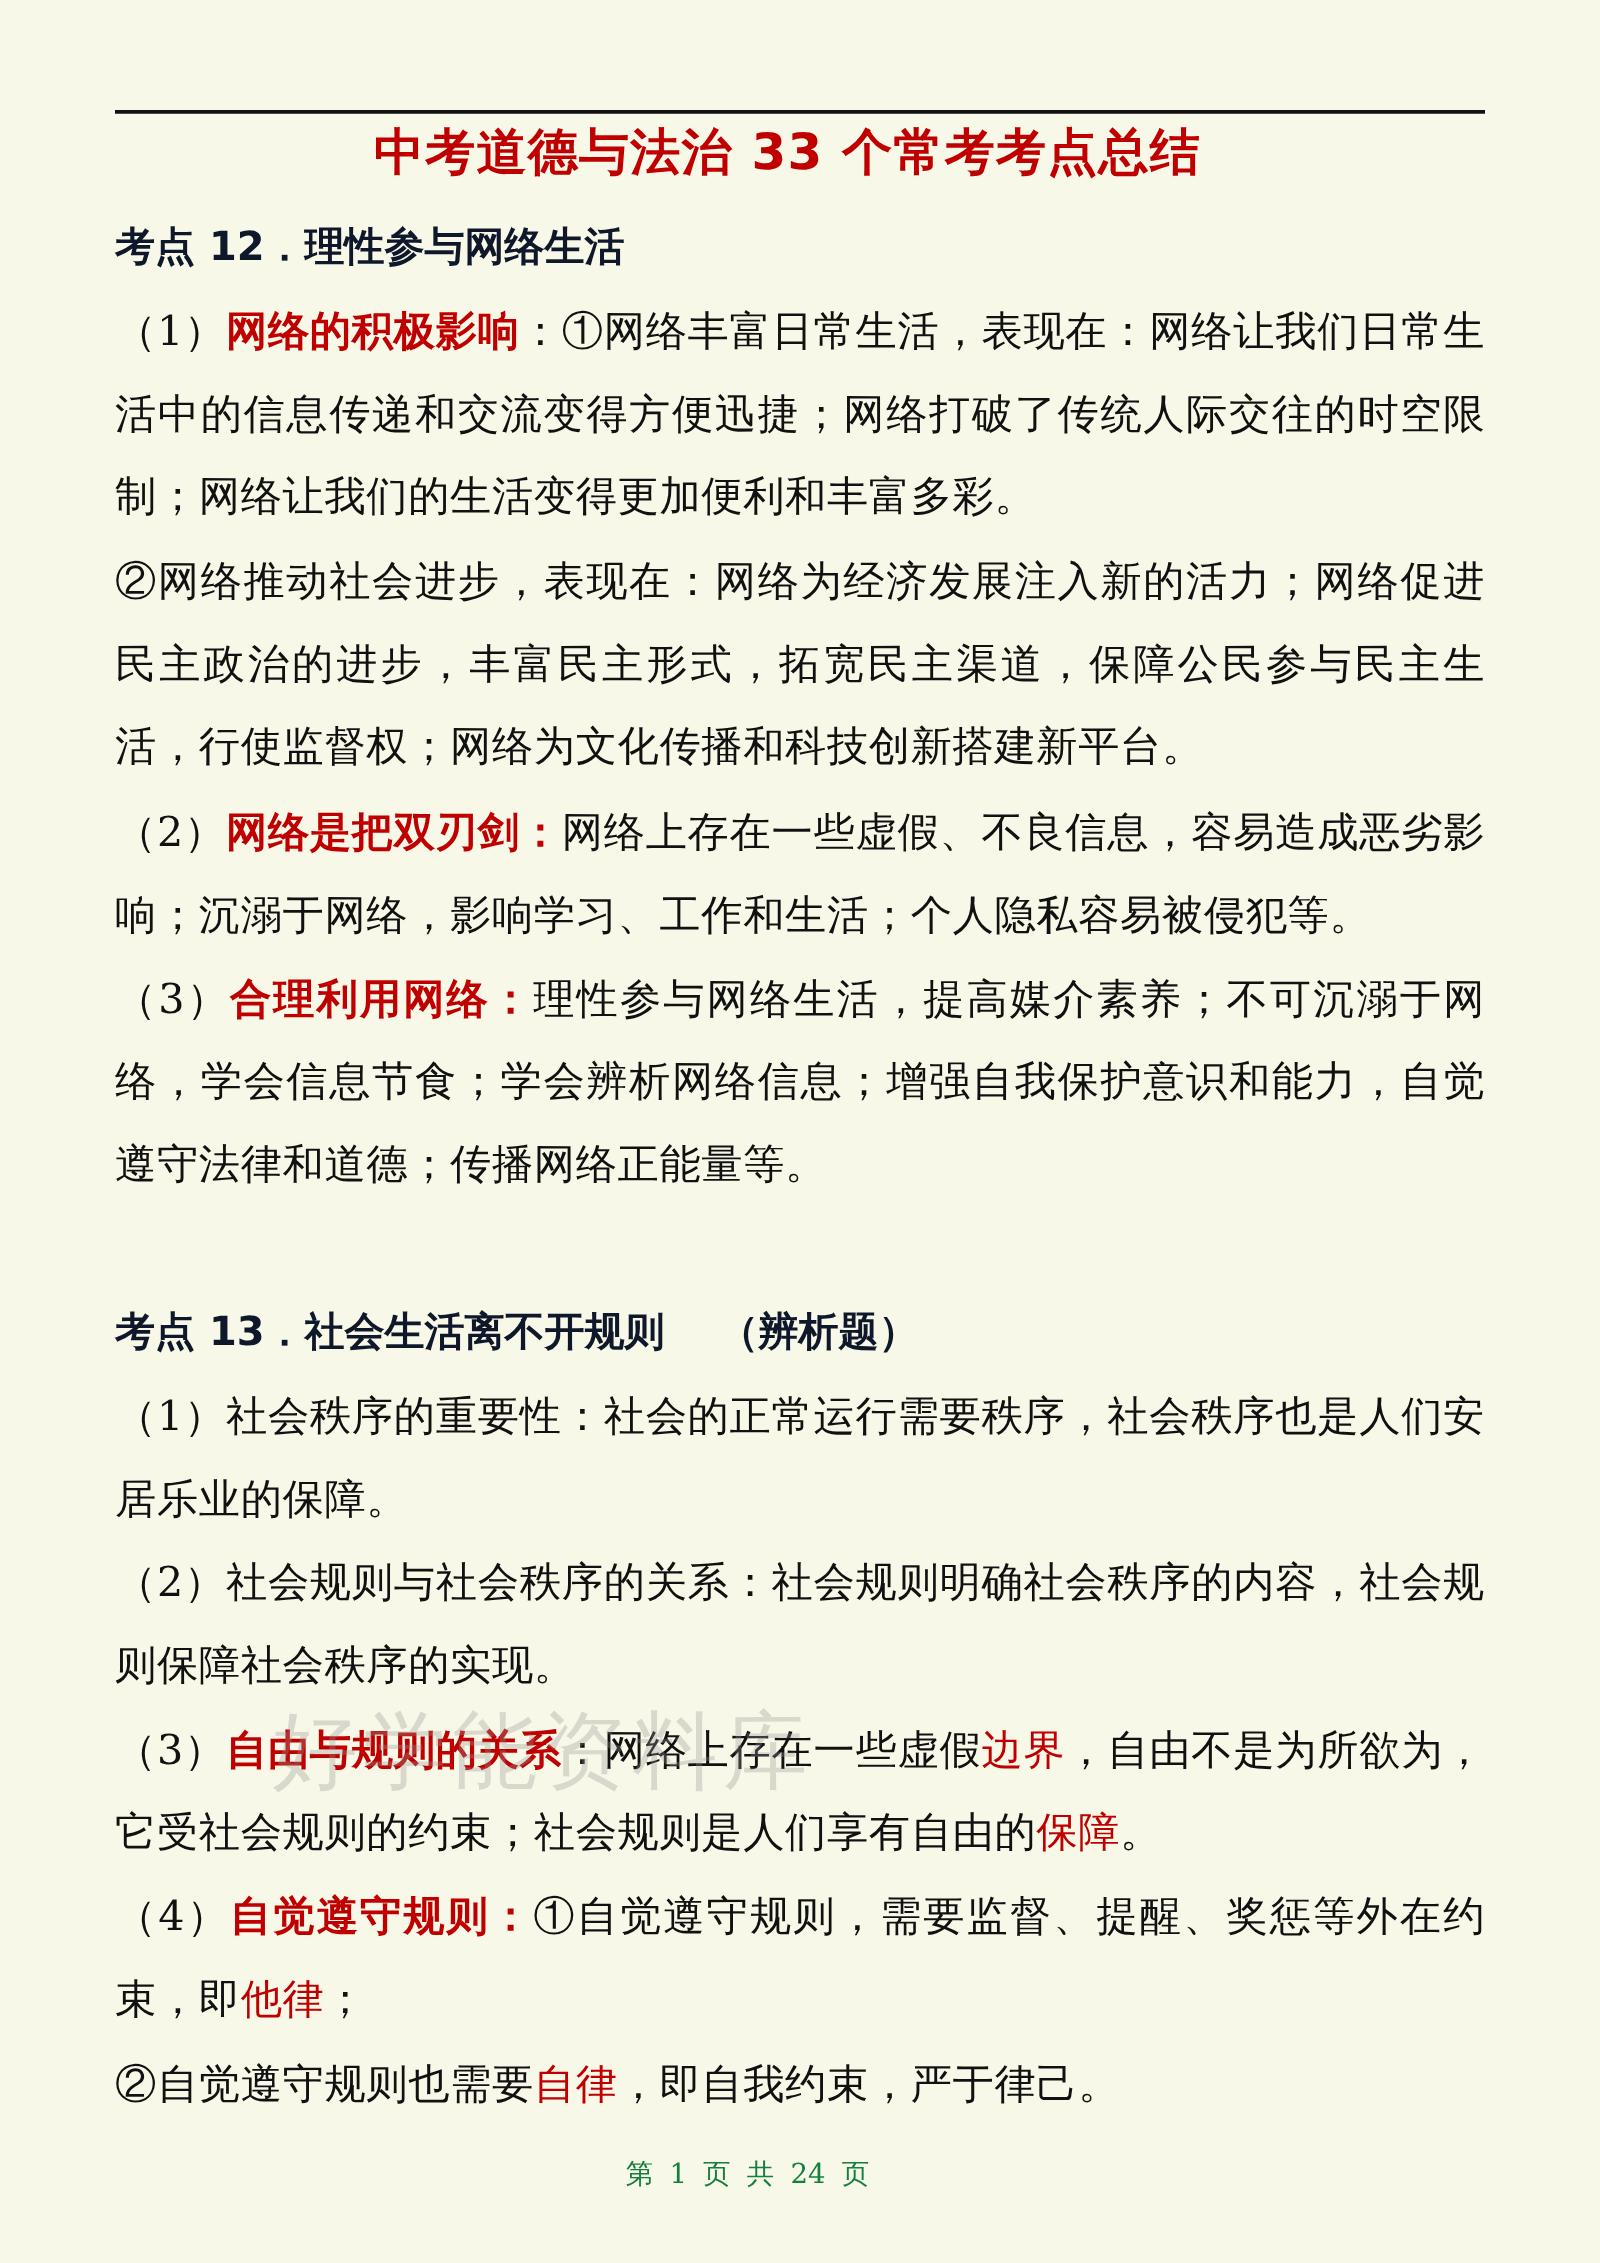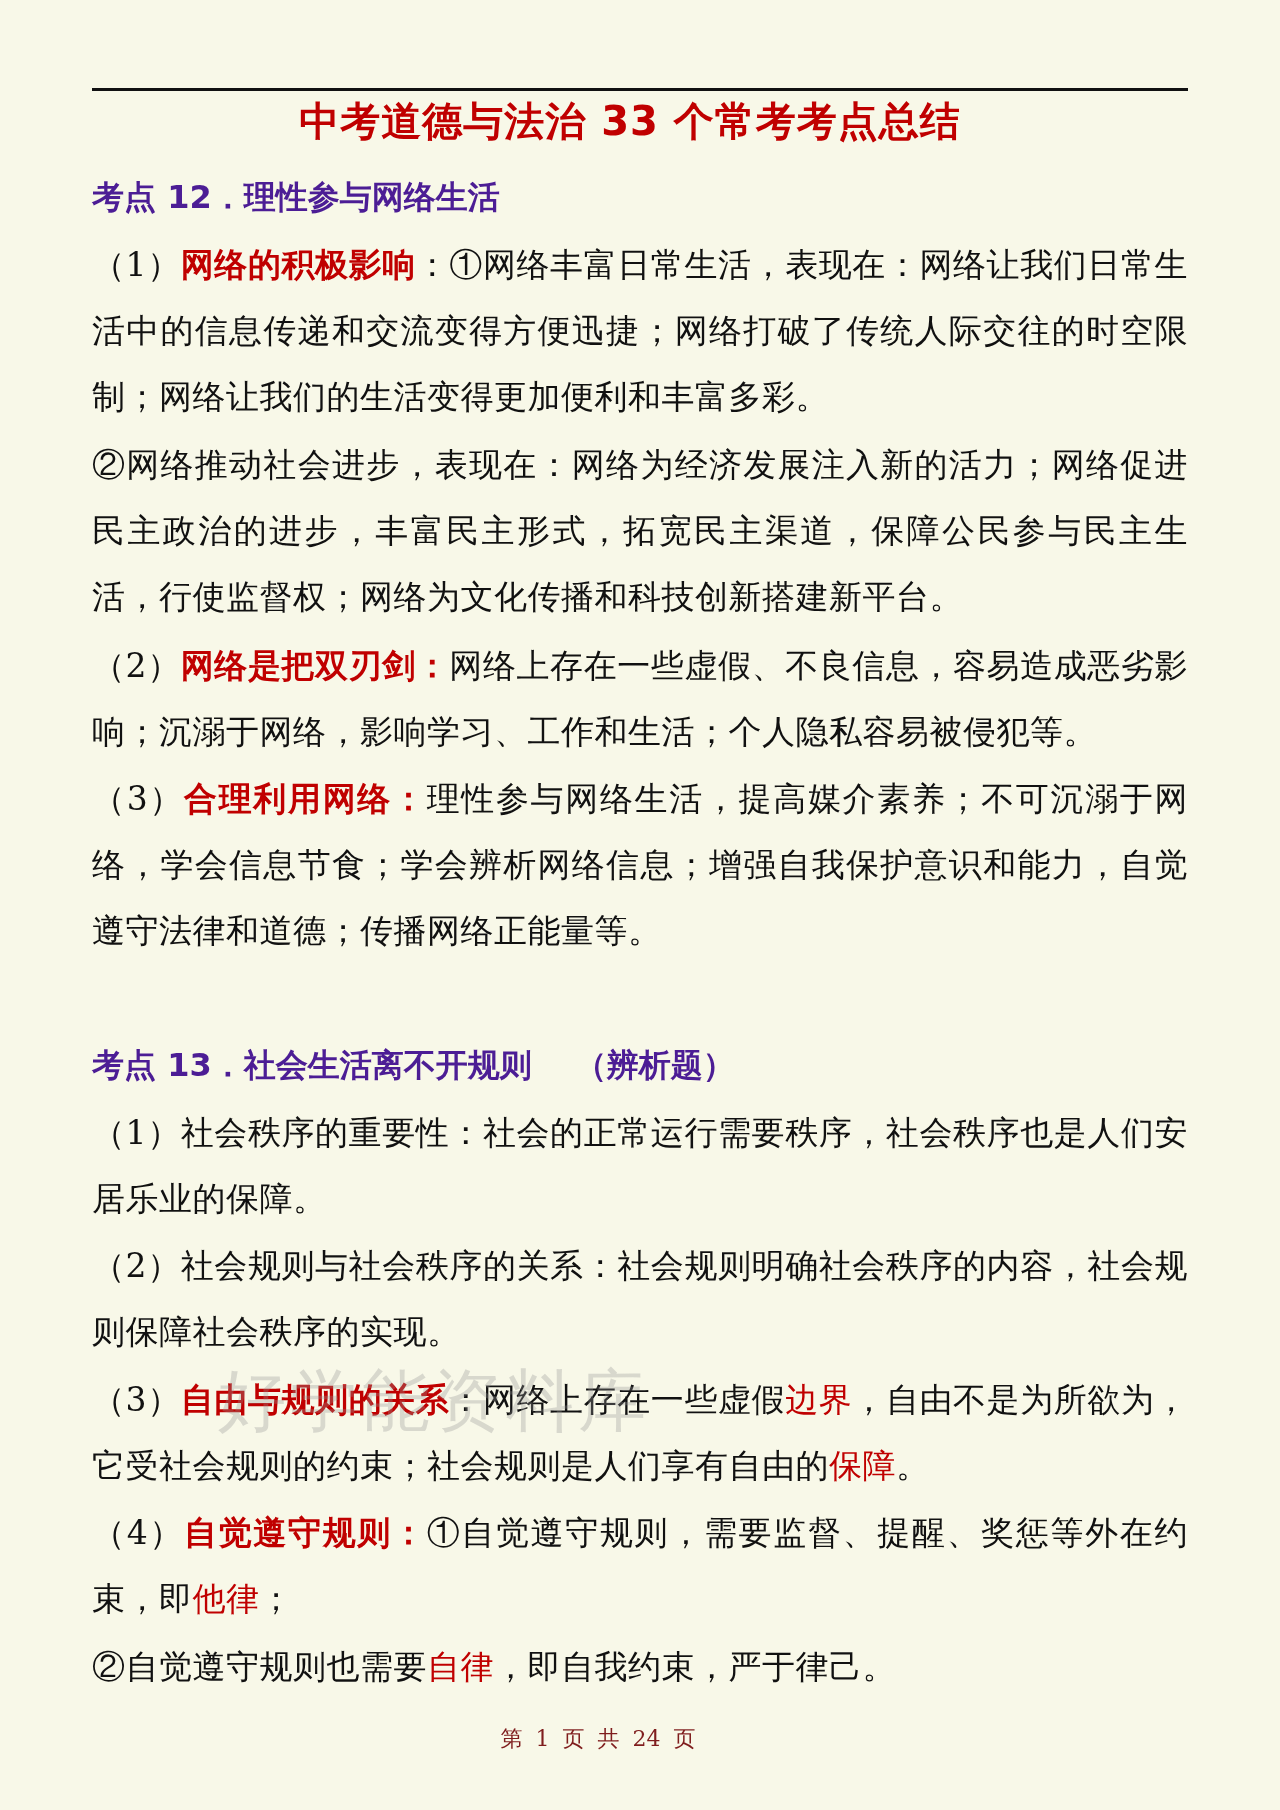--- a/index.html
+++ b/index.html
@@ -10,40 +10,40 @@
     font-family: "DejaVu Serif", "Liberation Serif", serif;
     color: #111;
   }
   .rule { position: absolute; left: 92px; top: 88px; width: 1096px; height: 3px; background: #111; }
   .title {
     position: absolute; left: 0; width: 1260px; top: 94px;
     text-align: center; font-size: 40px; font-weight: bold; color: #c00000;
     font-family: "DejaVu Sans", "Liberation Sans", sans-serif; letter-spacing: 1px;
   }
   .section-heading {
-    position: absolute; left: 92px; font-size: 32px; font-weight: bold; color: #4c1d95;
+    position: absolute; left: 92px; font-size: 32px; font-weight: bold; color: #0f172a;
     font-family: "DejaVu Sans", "Liberation Sans", sans-serif;
   }
   .para {
     position: absolute; left: 92px; width: 1096px;
     font-size: 33px; line-height: 66px; text-align: justify;
     letter-spacing: 0.5px;
   }
   .red { color: #c00000; font-weight: bold; font-family: "DejaVu Sans", "Liberation Sans", sans-serif; }
   .red-plain { color: #c00000; font-family: Liberation Sans, sans-serif; }
   .right { text-align: left; }
   .watermark {
     position: absolute; left: 218px; top: 1356px;
     font-size: 68px; color: rgba(150,150,150,0.32);
     font-family: "DejaVu Sans", "Liberation Sans", sans-serif; letter-spacing: 4px;
     pointer-events: none;
   }
   .footer {
     position: absolute; left: 0; width: 1196px; top: 1724px;
-    text-align: center; font-size: 22px; color: #7f1d1d; word-spacing: 6px;
+    text-align: center; font-size: 22px; color: #15803d; word-spacing: 6px;
   }
 </style>
 </head>
 <body>
 
 <div class="rule"></div>
 <div class="title">中考道德与法治 33 个常考考点总结</div>
 
 <div class="section-heading" style="top:176px;">考点 12．理性参与网络生活</div>
 

